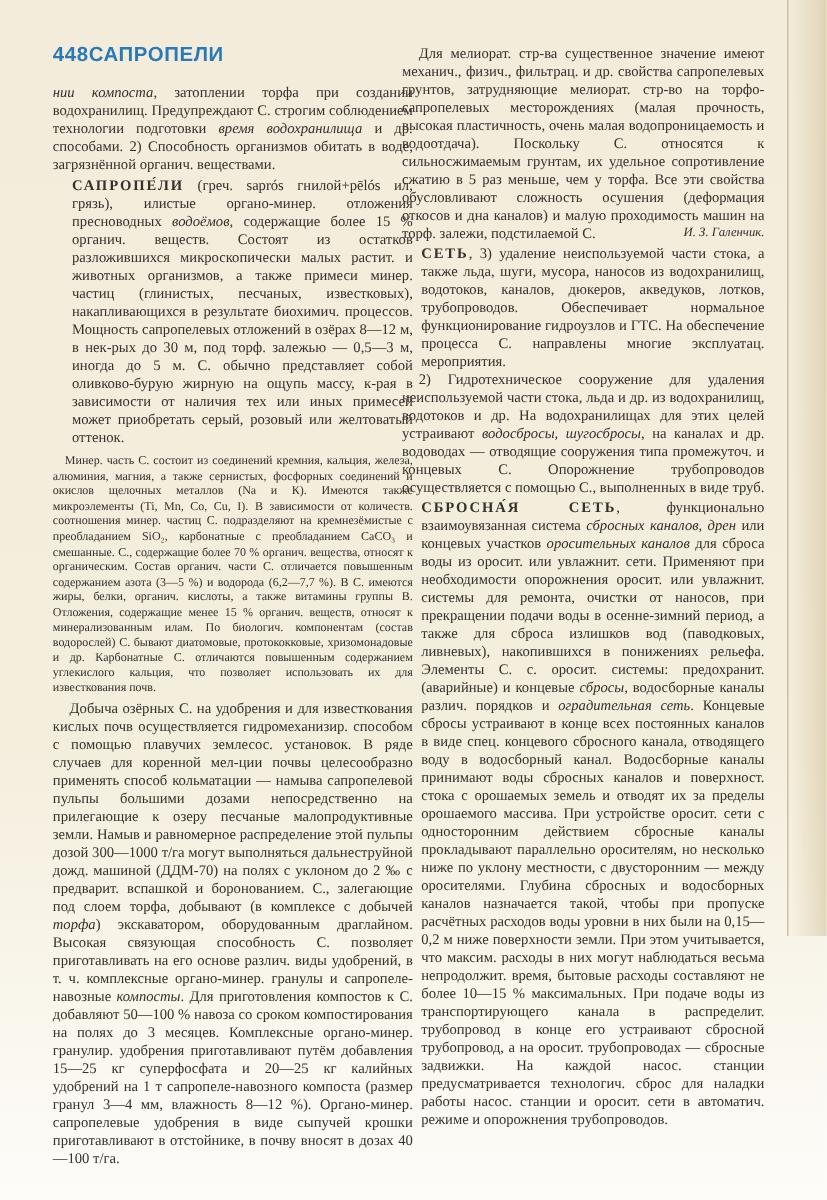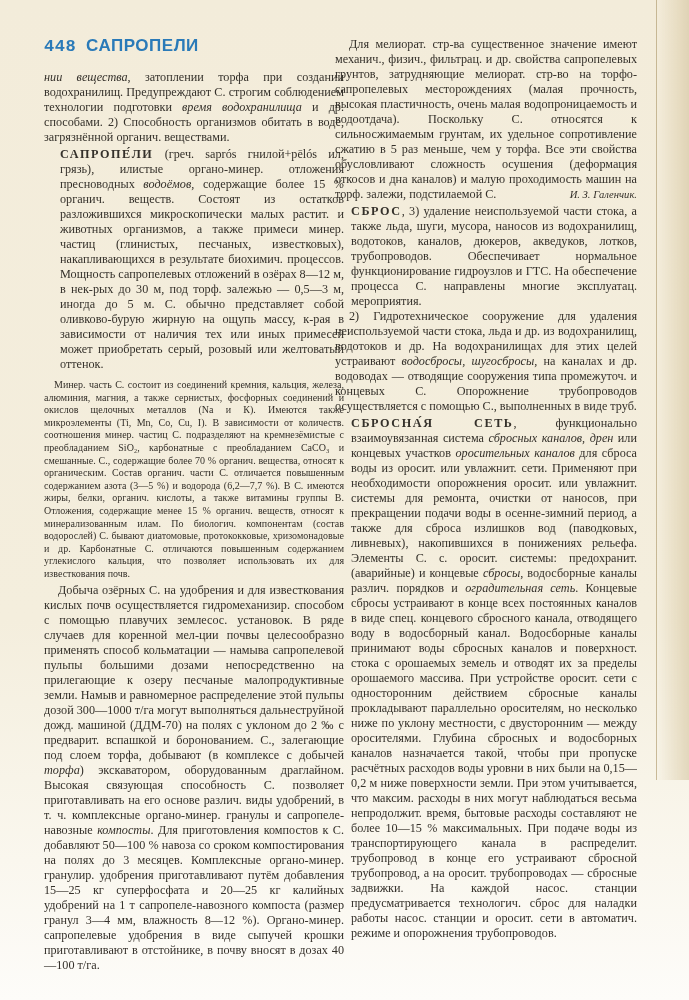--- a/index.html
+++ b/index.html
@@ -7,21 +7,21 @@
        font-family:"Liberation Serif","DejaVu Serif",serif;}
   .page{position:relative;width:689px;height:1000px;
         background:linear-gradient(to bottom,#f3ecda 0%,#f4eedd 62%,#faf7ee 86%,#fdfcf9 100%);
         color:#34302a;}
   .page-edge{position:absolute;top:0;right:0;width:32px;height:78%;
         background:linear-gradient(to right,rgba(216,200,162,0) 0%,rgba(210,192,150,.38) 70%,rgba(199,180,136,.45) 100%);
         border-left:1px solid rgba(168,148,106,.45);pointer-events:none;}
   .running-head{position:absolute;left:44px;top:36px;
         font-family:"Liberation Sans","DejaVu Sans",sans-serif;
         font-weight:bold;font-size:17px;letter-spacing:.5px;color:#2a7ab8;}
-  .running-head .num{margin-right:10px;font-family:Liberation Mono, monospace;}
+  .running-head .num{}
   .col{position:absolute;font-size:12.2px;line-height:15px;text-align:justify;
         text-rendering:optimizeLegibility;}
   .col-left{left:44px;top:70px;width:300px;}
   .col-right{left:335px;top:37px;width:302px;}
   p.block{margin:0;padding:0;}
   p.indent{text-indent:14px;}
   p.entry{margin-top:2px;margin-left:16px;}
   p.petit{font-size:10px;line-height:12.6px;text-indent:10px;margin-top:7px;margin-bottom:2px;}
   .it{font-style:italic;}
   .hw{font-weight:bold;letter-spacing:1.6px;}
@@ -31,25 +31,25 @@
 <body>
 
 <div class="page">
   <div class="page-edge"></div>
 
   <div class="running-head">
     <span class="num">448</span><span>САПРОПЕЛИ</span>
   </div>
 
   <div class="col col-left">
-    <p class="block"><span class="it">нии вещества</span><span>, затоплении торфа при создании водохранилищ. Предупреждают С. строгим соблюдением технологии подготовки </span><span class="it">время водохранилища</span><span> и др. способами. 2) Способность организмов обитать в воде, загрязнённой органич. веществами.</span></p>
+    <p class="block"><span class="it">нии компоста</span><span>, затоплении торфа при создании водохранилищ. Предупреждают С. строгим соблюдением технологии подготовки </span><span class="it">время водохранилища</span><span> и др. способами. 2) Способность организмов обитать в воде, загрязнённой органич. веществами.</span></p>
     <p class="block entry"><span class="hw">САПРОПЕ́ЛИ</span><span> (греч. saprós гнилой+pēlós ил, грязь), илистые органо-минер. отложения пресноводных </span><span class="it">водоёмов</span><span>, содержащие более 15 % органич. веществ. Состоят из остатков разложившихся микроскопически малых растит. и животных организмов, а также примеси минер. частиц (глинистых, песчаных, известковых), накапливающихся в результате биохимич. процессов. Мощность сапропелевых отложений в озёрах 8—12 м, в нек-рых до 30 м, под торф. залежью — 0,5—3 м, иногда до 5 м. С. обычно представляет собой оливково-бурую жирную на ощупь массу, к-рая в зависимости от наличия тех или иных примесей может приобретать серый, розовый или желтоватый оттенок.</span></p>
     <p class="block petit"><span>Минер. часть С. состоит из соединений кремния, кальция, железа, алюминия, магния, а также сернистых, фосфорных соединений и окислов щелочных металлов (Na и К). Имеются также микроэлементы (Ti, Mn, Co, Cu, I). В зависимости от количеств. соотношения минер. частиц С. подразделяют на кремнезёмистые с преобладанием SiO₂, карбонатные с преобладанием CaCO₃ и смешанные. С., содержащие более 70 % органич. вещества, относят к органическим. Состав органич. части С. отличается повышенным содержанием азота (3—5 %) и водорода (6,2—7,7 %). В С. имеются жиры, белки, органич. кислоты, а также витамины группы В. Отложения, содержащие менее 15 % органич. веществ, относят к минерализованным илам. По биологич. компонентам (состав водорослей) С. бывают диатомовые, протококковые, хризомонадовые и др. Карбонатные С. отличаются повышенным содержанием углекислого кальция, что позволяет использовать их для известкования почв.</span></p>
     <p class="block indent"><span>Добыча озёрных С. на удобрения и для известкования кислых почв осуществляется гидромеханизир. способом с помощью плавучих землесос. установок. В ряде случаев для коренной мел-ции почвы целесообразно применять способ кольматации — намыва сапропелевой пульпы большими дозами непосредственно на прилегающие к озеру песчаные малопродуктивные земли. Намыв и равномерное распределение этой пульпы дозой 300—1000 т/га могут выполняться дальнеструйной дожд. машиной (ДДМ-70) на полях с уклоном до 2 ‰ с предварит. вспашкой и боронованием. С., залегающие под слоем торфа, добывают (в комплексе с добычей </span><span class="it">торфа</span><span>) экскаватором, оборудованным драглайном. Высокая связующая способность С. позволяет приготавливать на его основе различ. виды удобрений, в т. ч. комплексные органо-минер. гранулы и сапропеле-навозные </span><span class="it">компосты</span><span>. Для приготовления компостов к С. добавляют 50—100 % навоза со сроком компостирования на полях до 3 месяцев. Комплексные органо-минер. гранулир. удобрения приготавливают путём добавления 15—25 кг суперфосфата и 20—25 кг калийных удобрений на 1 т сапропеле-навозного компоста (размер гранул 3—4 мм, влажность 8—12 %). Органо-минер. сапропелевые удобрения в виде сыпучей крошки приготавливают в отстойнике, в почву вносят в дозах 40—100 т/га.</span></p>
   </div>
 
   <div class="col col-right">
     <p class="block indent"><span>Для мелиорат. стр-ва существенное значение имеют механич., физич., фильтрац. и др. свойства сапропелевых грунтов, затрудняющие мелиорат. стр-во на торфо-сапропелевых месторождениях (малая прочность, высокая пластичность, очень малая водопроницаемость и водоотдача). Поскольку С. относятся к сильносжимаемым грунтам, их удельное сопротивление сжатию в 5 раз меньше, чем у торфа. Все эти свойства обусловливают сложность осушения (деформация откосов и дна каналов) и малую проходимость машин на торф. залежи, подстилаемой С.</span><span class="sig">И. З. Галенчик.</span></p>
-    <p class="block entry"><span class="hw">СБРОС</span><span>, 3) удаление неиспользуемой части стока, а также льда, шуги, мусора, наносов из водохранилищ, водотоков, каналов, дюкеров, акведуков, лотков, трубопроводов. Обеспечивает нормальное функционирование гидроузлов и ГТС. На обеспечение процесса С. направлены многие эксплуатац. мероприятия.</span></p>
+    <p class="block entry"><span class="hw">СЕТЬ</span><span>, 3) удаление неиспользуемой части стока, а также льда, шуги, мусора, наносов из водохранилищ, водотоков, каналов, дюкеров, акведуков, лотков, трубопроводов. Обеспечивает нормальное функционирование гидроузлов и ГТС. На обеспечение процесса С. направлены многие эксплуатац. мероприятия.</span></p>
     <p class="block indent"><span>2) Гидротехническое сооружение для удаления неиспользуемой части стока, льда и др. из водохранилищ, водотоков и др. На водохранилищах для этих целей устраивают </span><span class="it">водосбросы, шугосбросы</span><span>, на каналах и др. водоводах — отводящие сооружения типа промежуточ. и концевых С. Опорожнение трубопроводов осуществляется с помощью С., выполненных в виде труб.</span></p>
     <p class="block entry"><span class="hw">СБРОСНА́Я СЕТЬ</span><span>, функционально взаимоувязанная система </span><span class="it">сбросных каналов, дрен</span><span> или концевых участков </span><span class="it">оросительных каналов</span><span> для сброса воды из оросит. или увлажнит. сети. Применяют при необходимости опорожнения оросит. или увлажнит. системы для ремонта, очистки от наносов, при прекращении подачи воды в осенне-зимний период, а также для сброса излишков вод (паводковых, ливневых), накопившихся в понижениях рельефа. Элементы С. с. оросит. системы: предохранит. (аварийные) и концевые </span><span class="it">сбросы</span><span>, водосборные каналы различ. порядков и </span><span class="it">оградительная сеть</span><span>. Концевые сбросы устраивают в конце всех постоянных каналов в виде спец. концевого сбросного канала, отводящего воду в водосборный канал. Водосборные каналы принимают воды сбросных каналов и поверхност. стока с орошаемых земель и отводят их за пределы орошаемого массива. При устройстве оросит. сети с односторонним действием сбросные каналы прокладывают параллельно оросителям, но несколько ниже по уклону местности, с двусторонним — между оросителями. Глубина сбросных и водосборных каналов назначается такой, чтобы при пропуске расчётных расходов воды уровни в них были на 0,15—0,2 м ниже поверхности земли. При этом учитывается, что максим. расходы в них могут наблюдаться весьма непродолжит. время, бытовые расходы составляют не более 10—15 % максимальных. При подаче воды из транспортирующего канала в распределит. трубопровод в конце его устраивают сбросной трубопровод, а на оросит. трубопроводах — сбросные задвижки. На каждой насос. станции предусматривается технологич. сброс для наладки работы насос. станции и оросит. сети в автоматич. режиме и опорожнения трубопроводов.</span></p>
   </div>
 </div>
 
 </body></html>

